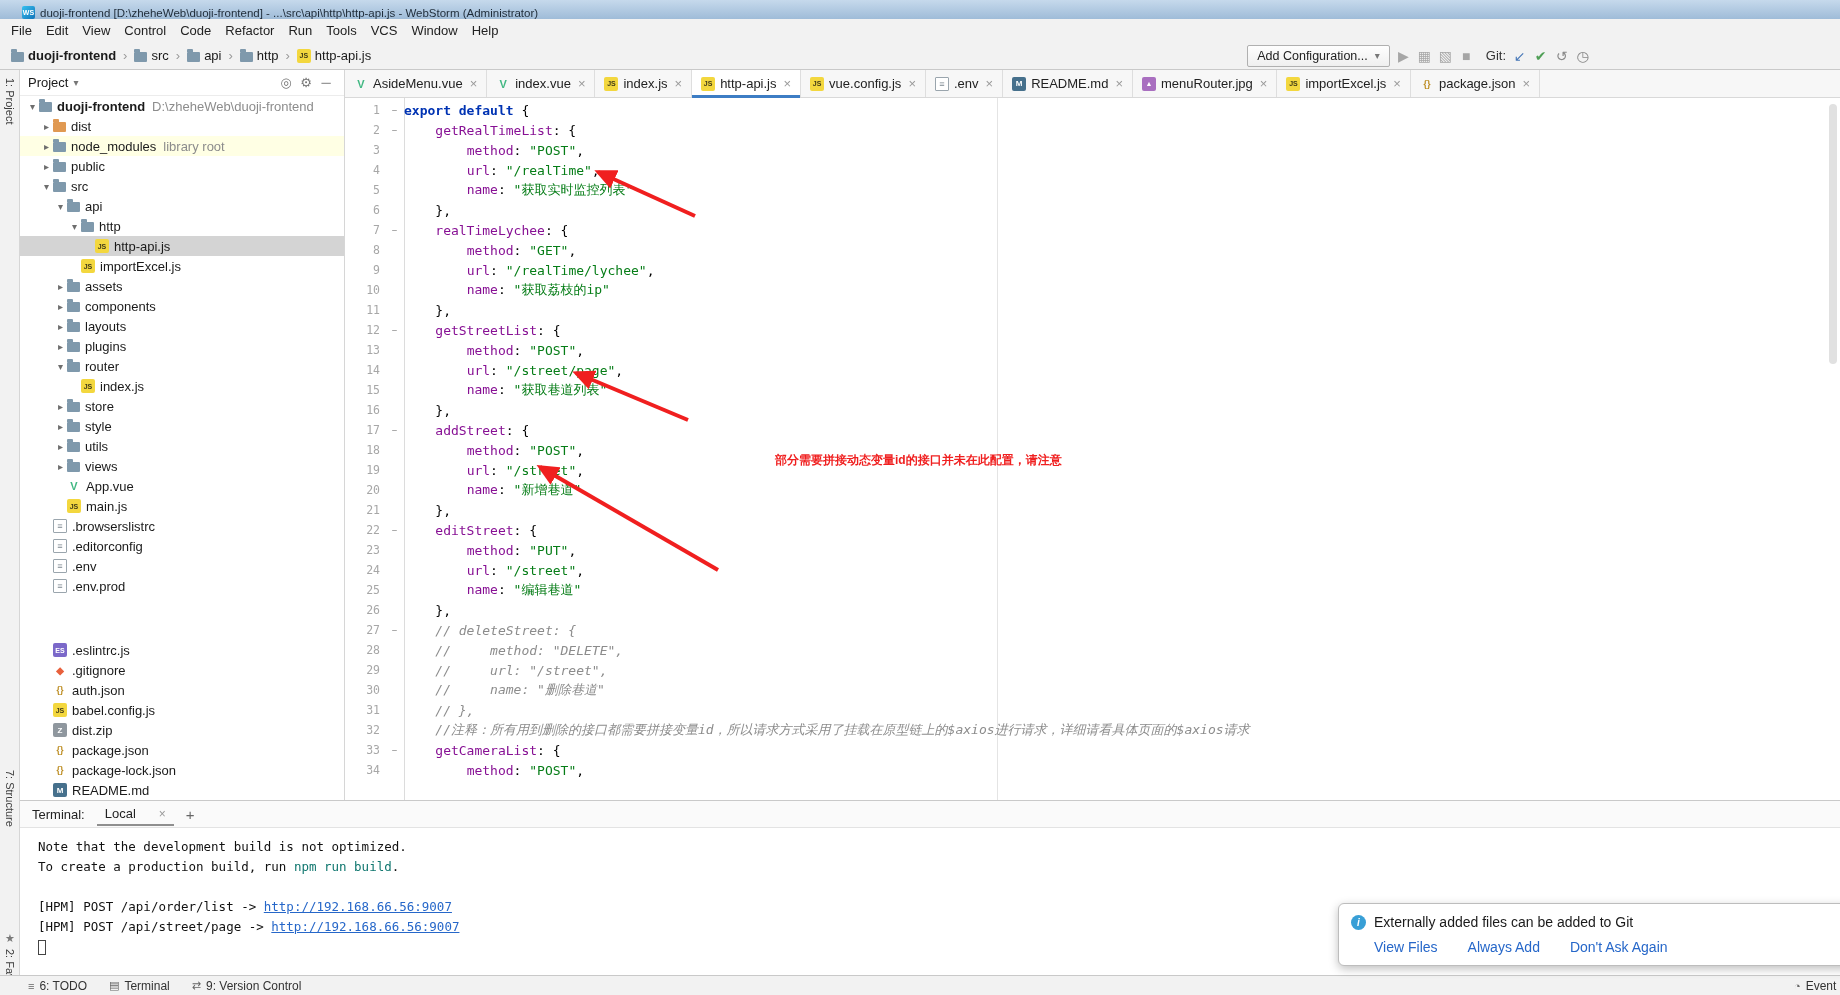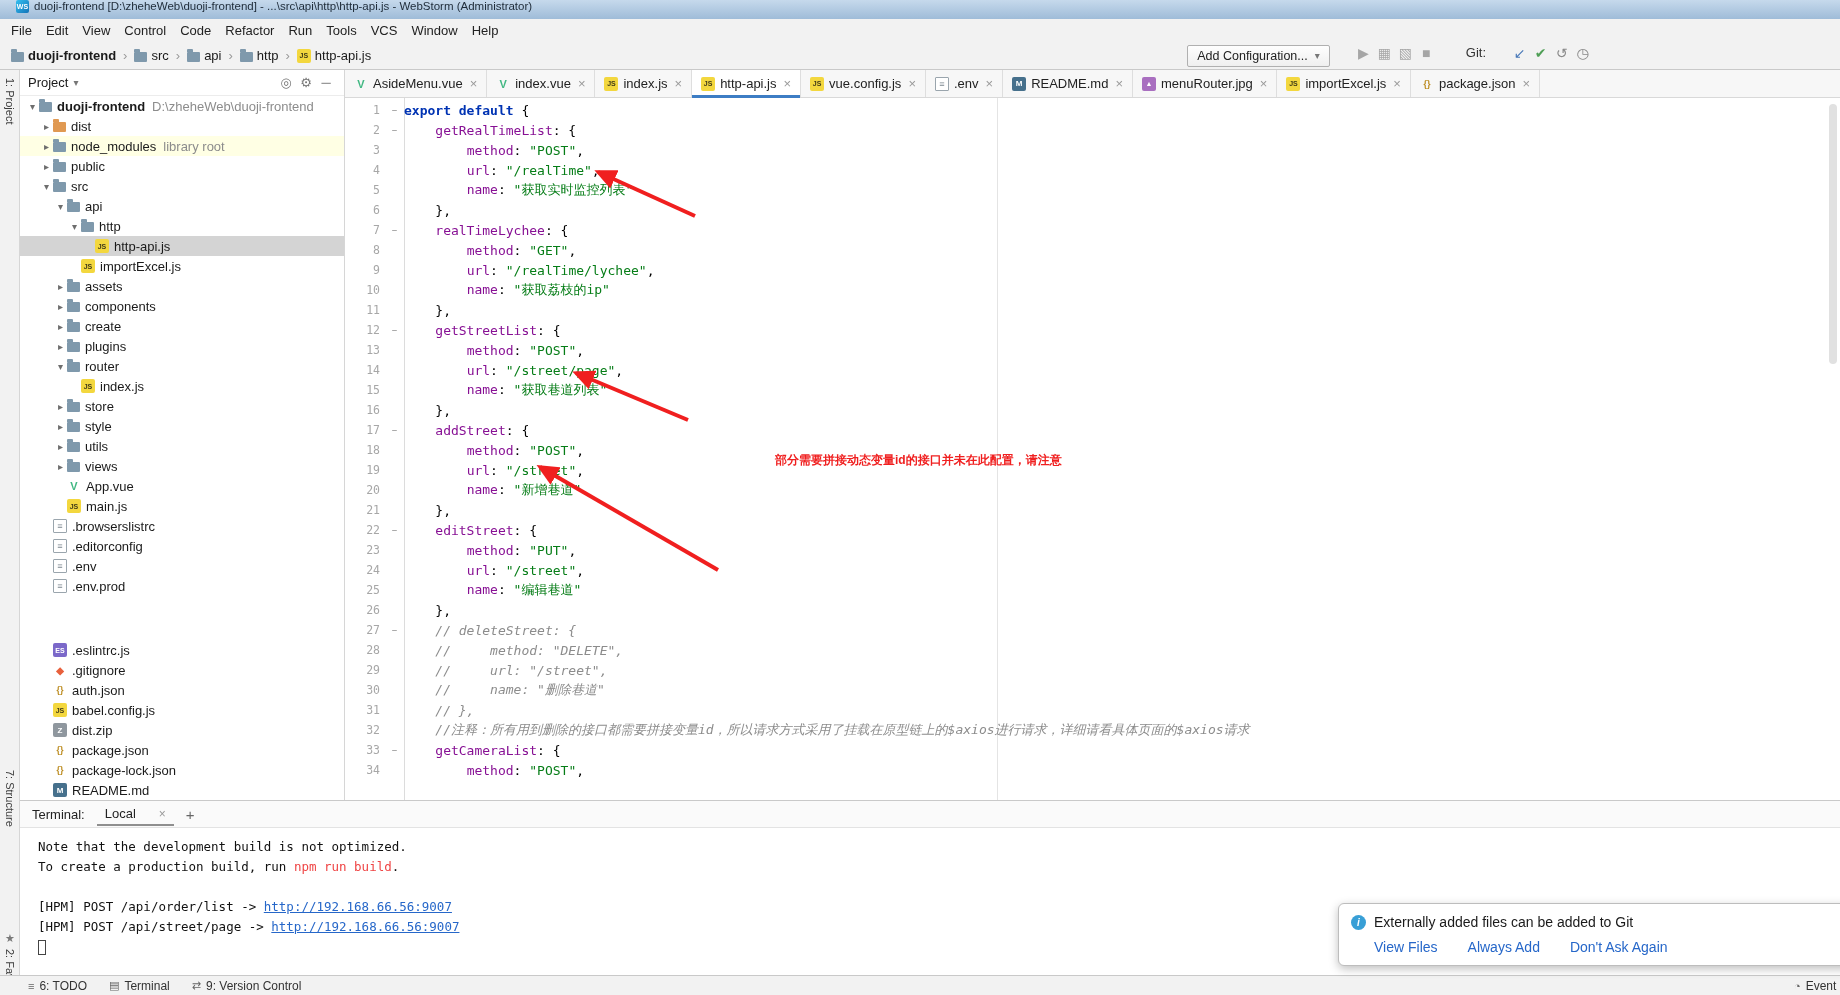--- a/index.html
+++ b/index.html
@@ -1,32 +1,32 @@
 <!DOCTYPE html>
 <html><head>
 <meta charset="utf-8">
 <style>
   *{box-sizing:border-box;margin:0;padding:0}
   body{position:relative;width:1840px;height:995px;overflow:hidden;background:#fff;
        font-family:"Liberation Sans","DejaVu Sans",sans-serif;color:#1a1a1a;font-size:13px}
 
   
   .titlebar{position:absolute;top:0;left:0;right:0;height:19px;background:linear-gradient(#c6d9ec,#9fbcd8);
-            display:flex;align-items:flex-start;gap:5px;padding:0 16px;font-size:11.5px;color:#1e2b38}
+            display:flex;align-items:flex-end;gap:5px;padding:0 22px;font-size:11.5px;color:#1e2b38}
   .ws-icon{width:13px;height:13px;border-radius:2px;background:linear-gradient(135deg,#35c0f0,#1273b8);
            color:#fff;font-size:7px;font-weight:bold;display:flex;align-items:center;justify-content:center;flex:none}
   .menubar{position:absolute;top:19px;left:0;right:0;height:23px;background:#f2f2f2;display:flex;align-items:center;padding-left:4px}
   .menu-item{padding:2px 7px;border-radius:2px;color:#222}
   .navbar{position:absolute;top:42px;left:0;right:0;height:28px;background:#f2f2f2;border-bottom:1px solid #c9c9c9;
           display:flex;align-items:center;padding:0 8px}
   .crumbs{display:flex;align-items:center;gap:3px}
   .crumb{display:flex;align-items:center;gap:4px;padding:1px 3px}
   .crumb-sep{color:#9a9a9a;padding:0 1px}
   .bold{font-weight:bold}
-  .nav-right{margin-left:auto;display:flex;align-items:flex-start;gap:24px;padding-right:240px}
+  .nav-right{margin-left:auto;display:flex;align-items:center;gap:4px;padding-right:240px}
   .add-config{border:1px solid #b0b0b0;background:linear-gradient(#fefefe,#efefef);border-radius:2px;
               padding:3px 9px;font-size:12.5px;display:flex;gap:7px;align-items:center;color:#222}
   .caret{color:#777;font-size:10px}
   .tool-icon{font-size:14px;width:19px;text-align:center}
   .git-label{color:#333;margin-left:6px}
 
   
   .stripe{position:absolute;left:0;top:70px;width:20px;bottom:20px;background:#f2f2f2;border-right:1px solid #d6d6d6}
   .stripe-item{position:absolute;left:0;width:20px;display:flex;flex-direction:column;align-items:center;gap:4px;
                color:#3c3c3c;font-size:11px}
@@ -94,21 +94,21 @@
   .terminal{position:absolute;left:20px;right:0;top:800px;height:175px;background:#fff;border-top:1px solid #c9c9c9}
   .term-header{height:27px;display:flex;align-items:center;gap:12px;padding:0 12px;background:#fafafa;border-bottom:1px solid #e3e3e3}
   .term-title{color:#222}
   .term-tab{display:flex;align-items:flex-end;gap:23px;padding:3px 8px;border-bottom:2px solid #8f8f8f;color:#222}
   .term-close{color:#999;font-size:12px}
   .term-plus{color:#666;font-size:15px}
   .term-body{position:absolute;top:27px;left:0;right:0;bottom:0;padding:9px 0 0 18px;
              font-family:"DejaVu Sans Mono","Liberation Mono",monospace;font-size:12.5px;line-height:20px;color:#111}
   .tl{height:20px;white-space:pre}
   .tt-link{color:#2667c9;text-decoration:underline}
-  .tt-cmd{color:#ef4444}
+  .tt-cmd{color:#0f766e}
   .tcursor{display:inline-block;width:8px;height:15px;border:1px solid #444;vertical-align:middle}
 
   
   .notification{position:absolute;left:1338px;top:903px;width:560px;background:#fff;border:1px solid #bdbdbd;
                 border-radius:6px;box-shadow:0 3px 10px rgba(0,0,0,.25);padding:10px 12px;z-index:60;font-size:14px}
   .notif-row1{display:flex;gap:8px;align-items:center}
   .info-icon{flex:none;width:15px;height:15px;border-radius:50%;background:#389fd6;color:#fff;font-size:10px;
              font-weight:bold;font-style:italic;display:flex;align-items:center;justify-content:center}
   .notif-actions{display:flex;gap:30px;margin-top:9px;padding-left:23px}
   .notif-link{color:#2667c9}
@@ -268,21 +268,21 @@
         <span class="tree-label">assets</span>
       </div>
       <div class="tree-row" style="padding-left: 34px;">
         <span class="chev">▸</span>
         <span class="ic-folder"></span>
         <span class="tree-label">components</span>
       </div>
       <div class="tree-row" style="padding-left: 34px;">
         <span class="chev">▸</span>
         <span class="ic-folder"></span>
-        <span class="tree-label">create</span>
+        <span class="tree-label">layouts</span>
       </div>
       <div class="tree-row" style="padding-left: 34px;">
         <span class="chev">▸</span>
         <span class="ic-folder"></span>
         <span class="tree-label">plugins</span>
       </div>
       <div class="tree-row" style="padding-left: 34px;">
         <span class="chev">▾</span>
         <span class="ic-folder"></span>
         <span class="tree-label">router</span>

